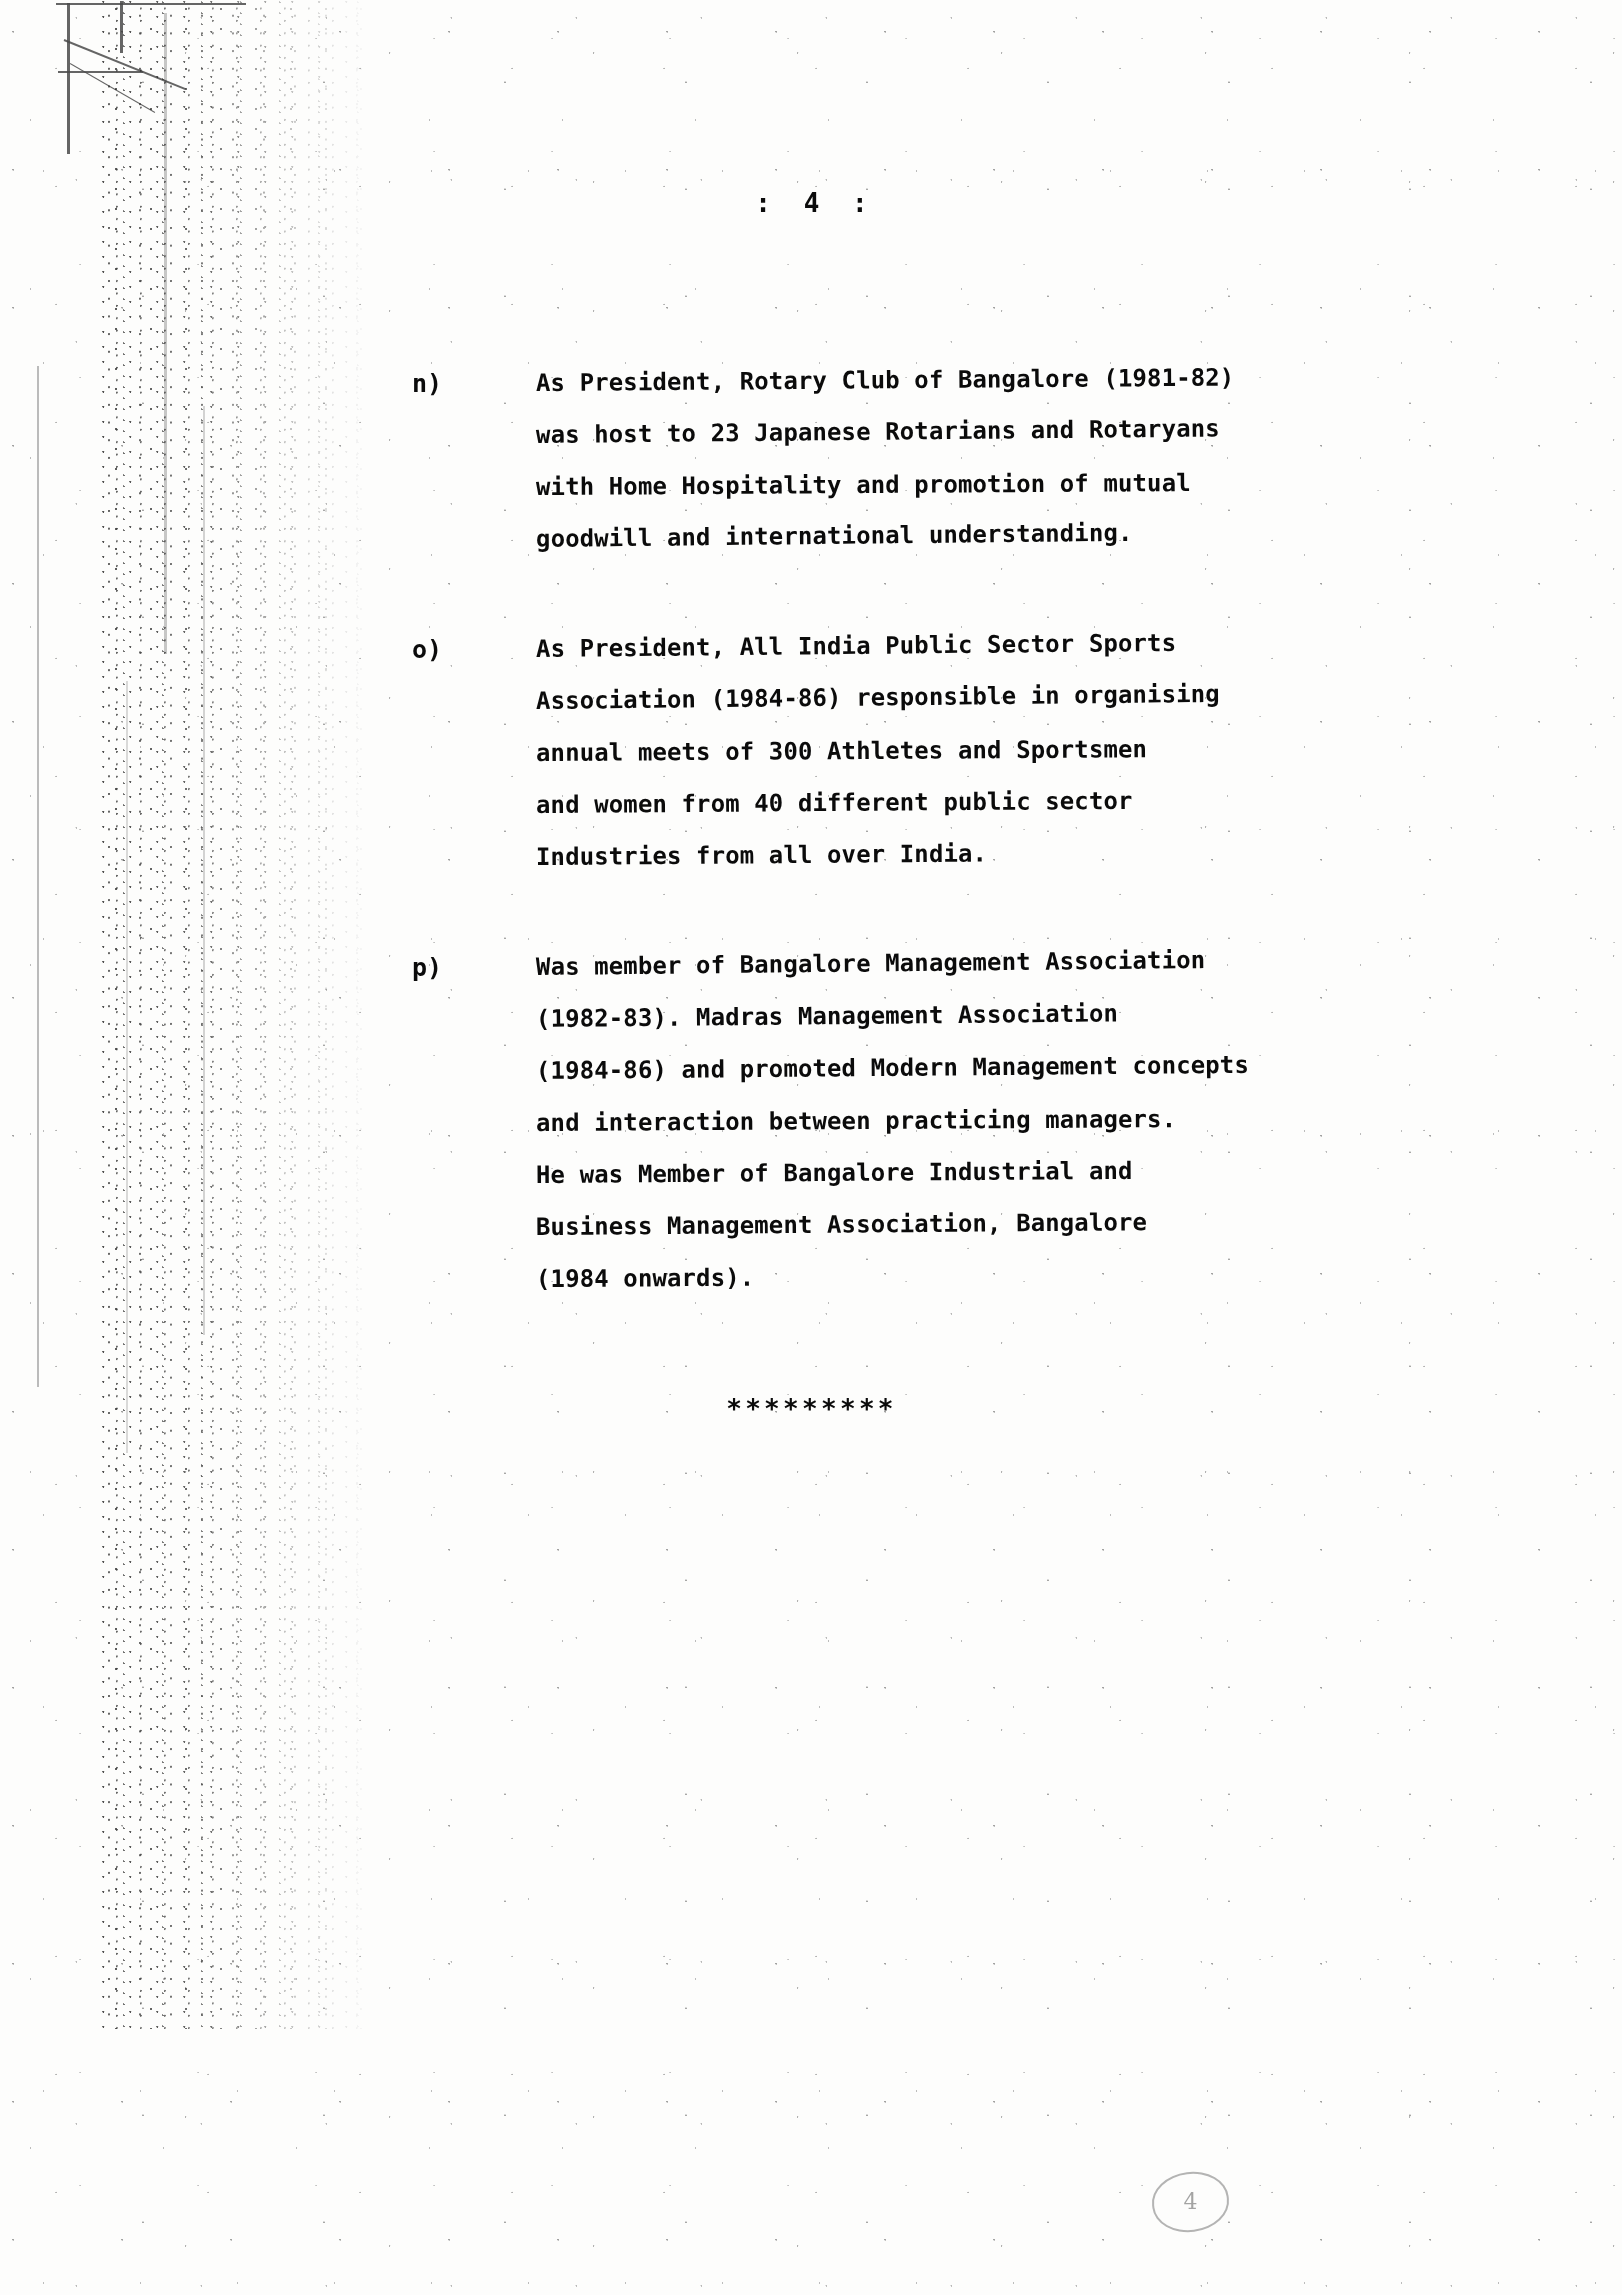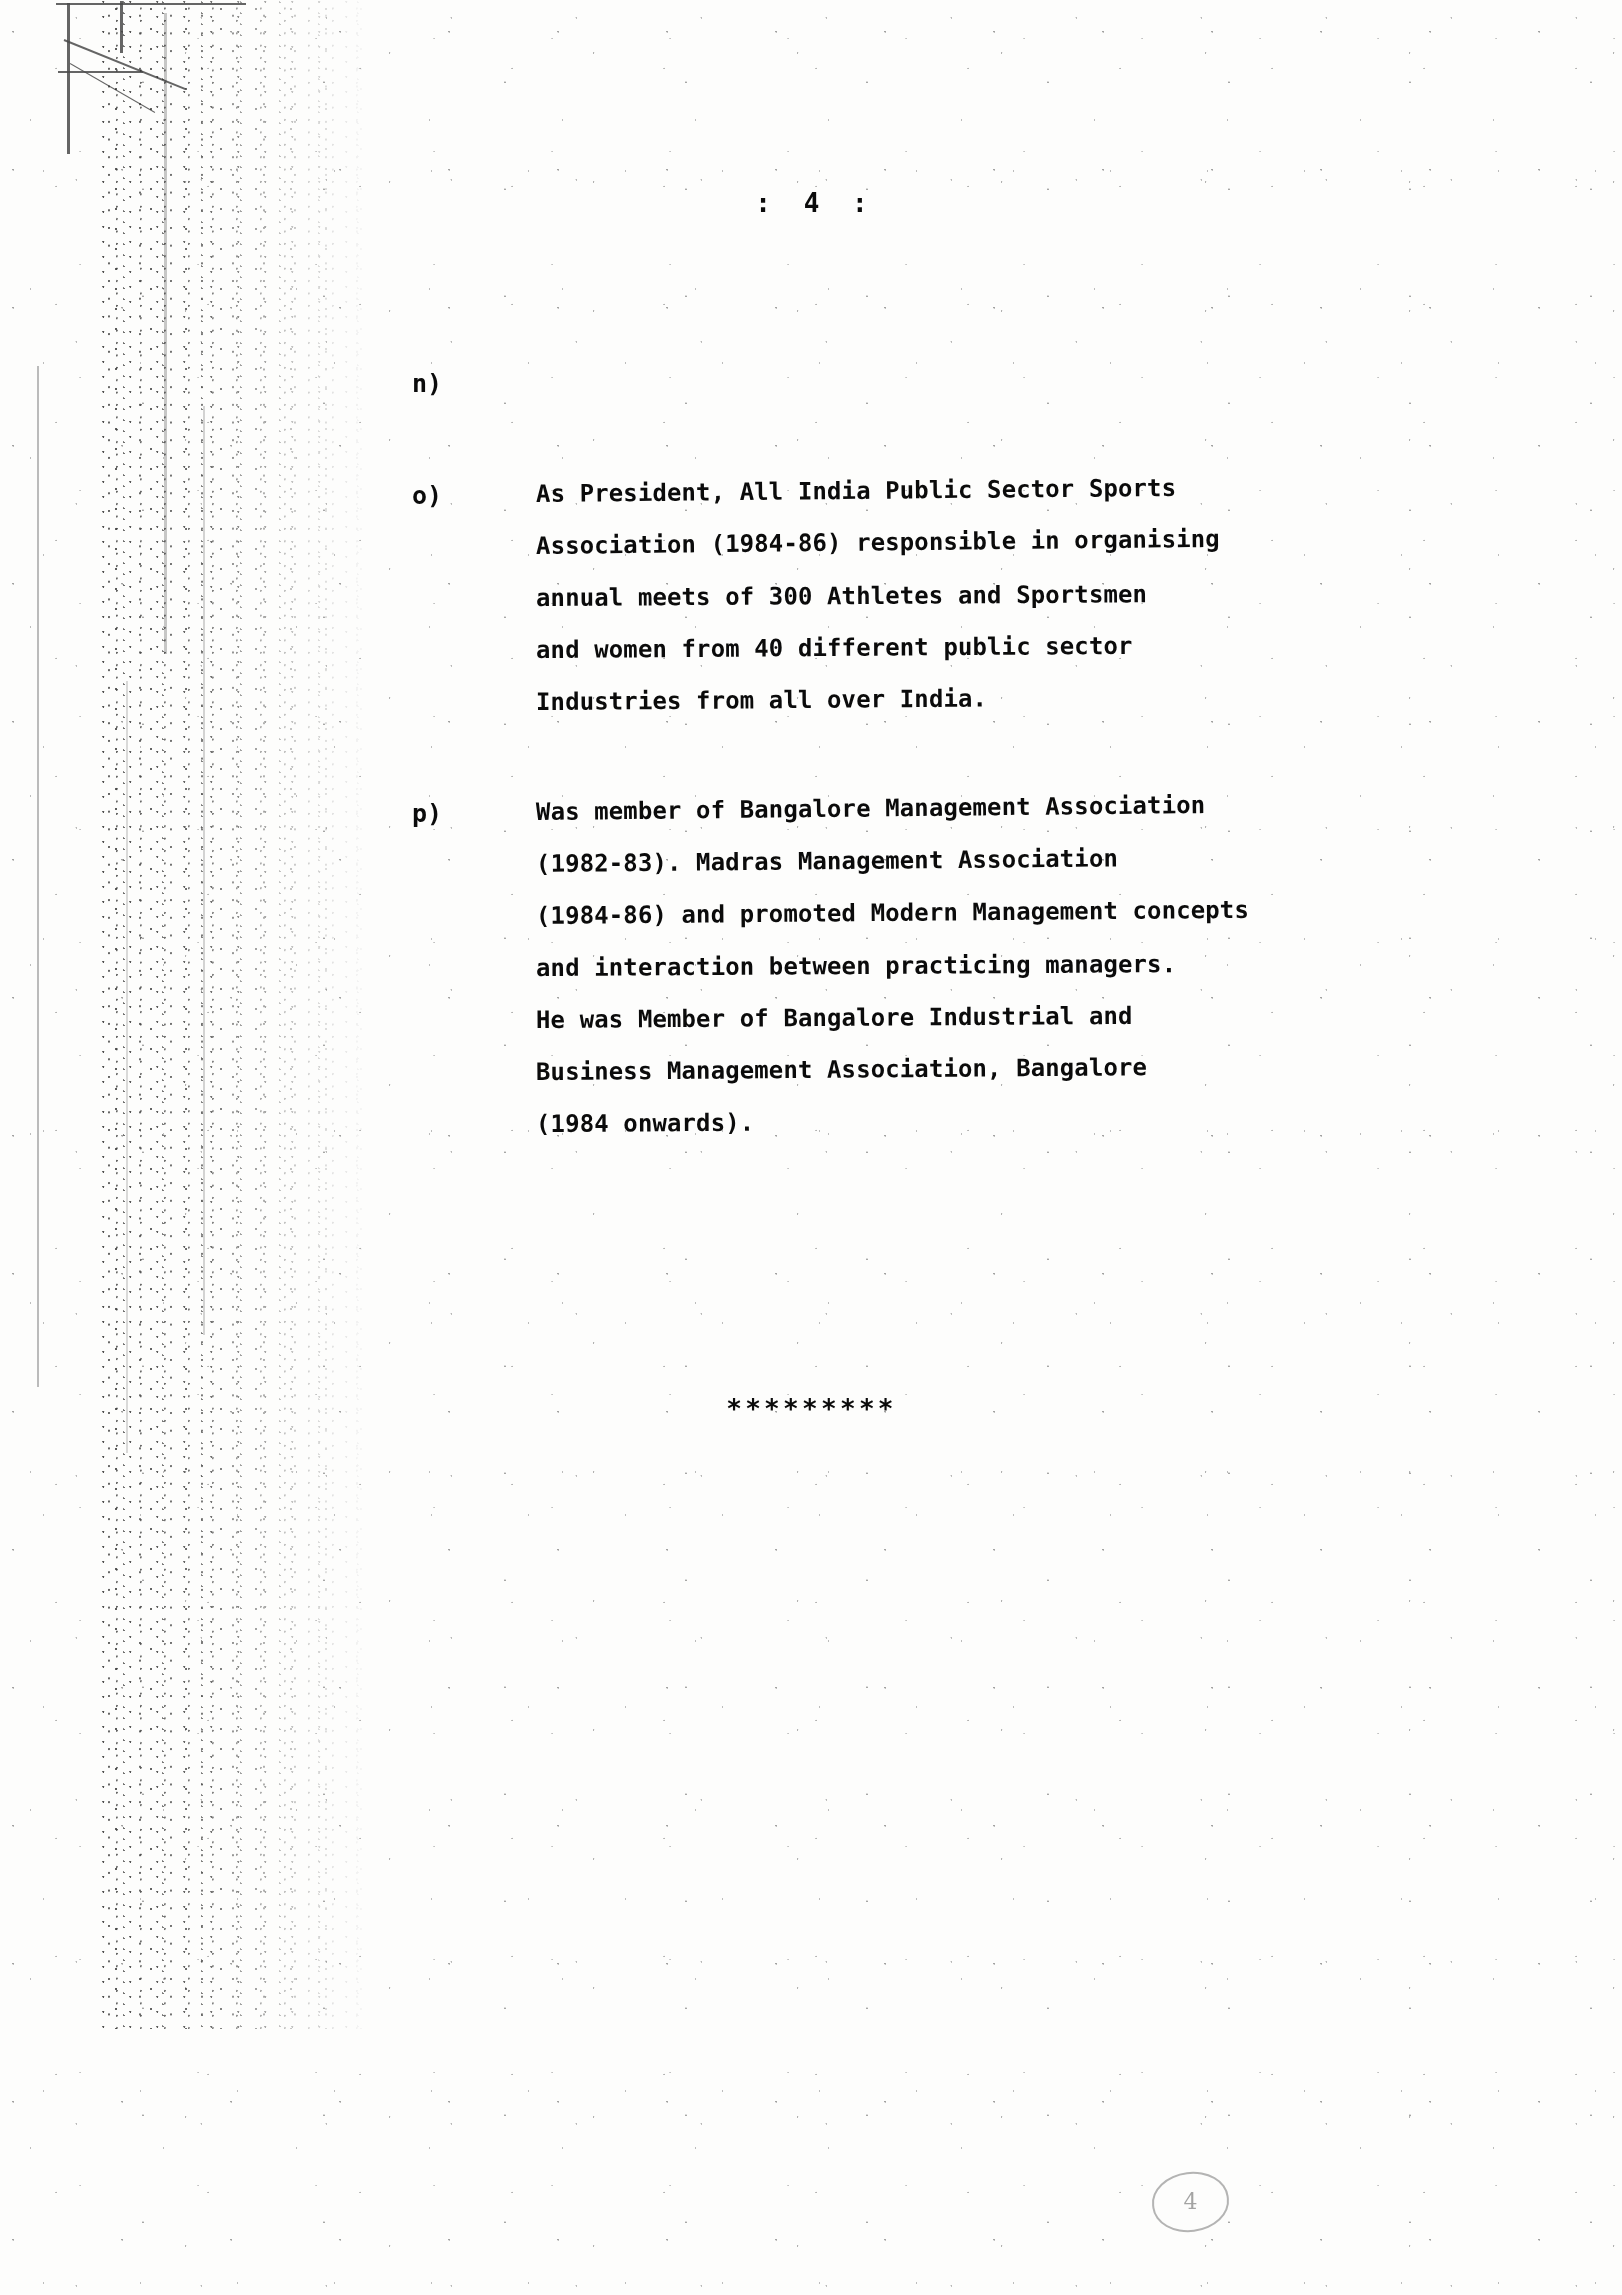--- a/index.html
+++ b/index.html
@@ -216,20 +216,26 @@
     <div class="ln d2"></div>
     <div class="ln h2"></div>
   </div>
 
   <div class="page-number">: 4 :</div>
 
   <div class="body-block">
 
     <div class="para">
       <div class="marker">n)</div>
+      <div class="lines">
+        <div class="line sk1">As President, Rotary Club of Bangalore (1981-82)</div>
+        <div class="line sk2">was host to 23 Japanese Rotarians and Rotaryans</div>
+        <div class="line sk3">with Home Hospitality and promotion of mutual</div>
+        <div class="line sk4">goodwill and international understanding.</div>
+      </div>
     </div>
 
     <div class="para">
       <div class="marker heavy-o">o)</div>
       <div class="lines">
         <div class="line sk2">As President, All India Public Sector Sports</div>
         <div class="line sk4">Association (1984-86) responsible in organising</div>
         <div class="line sk3">annual meets of 300 Athletes and Sportsmen</div>
         <div class="line sk5">and women from 40 different public sector</div>
         <div class="line sk1">Industries from all over India.</div>

